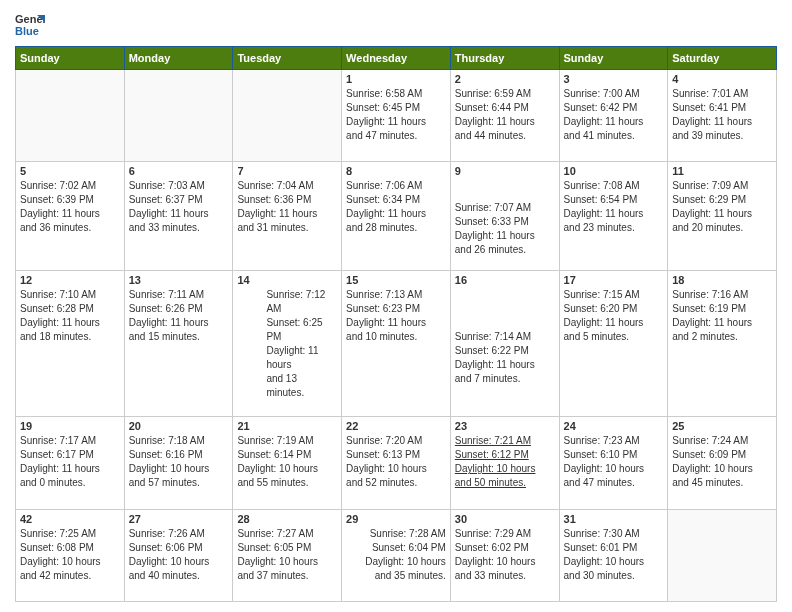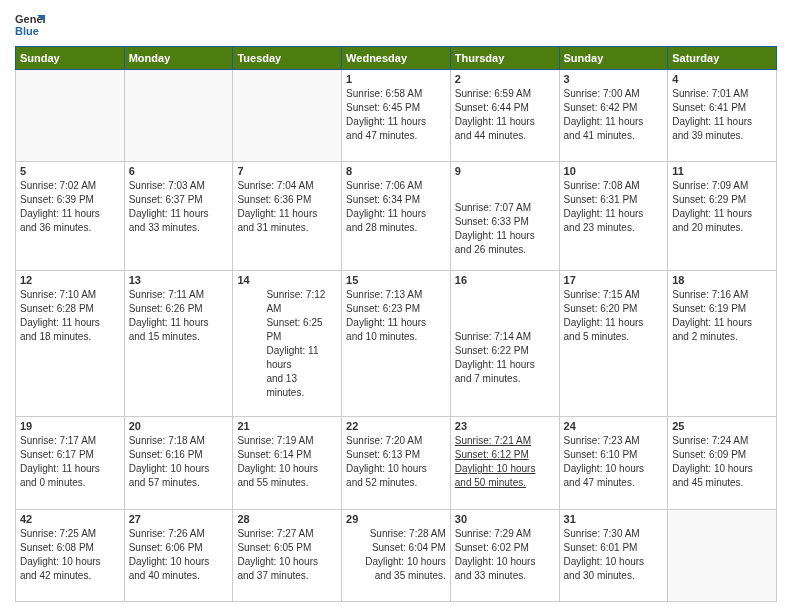--- a/index.html
+++ b/index.html
@@ -180,21 +180,21 @@
           <td>
             <span class="day-num">9</span>
             <div class="cell-text" style="white-space: pre-line; margin-top: 24px;">Sunrise: 7:07 AM
 Sunset: 6:33 PM
 Daylight: 11 hours
 and 26 minutes.</div>
           </td>
           <td>
             <span class="day-num">10</span>
             <div class="cell-text" style="white-space: pre-line;">Sunrise: 7:08 AM
-Sunset: 6:31 PM
+Sunset: 6:54 PM
 Daylight: 11 hours
 and 23 minutes.</div>
           </td>
           <td>
             <span class="day-num">11</span>
             <div class="cell-text" style="white-space: pre-line;">Sunrise: 7:09 AM
 Sunset: 6:29 PM
 Daylight: 11 hours
 and 20 minutes.</div>
           </td>

